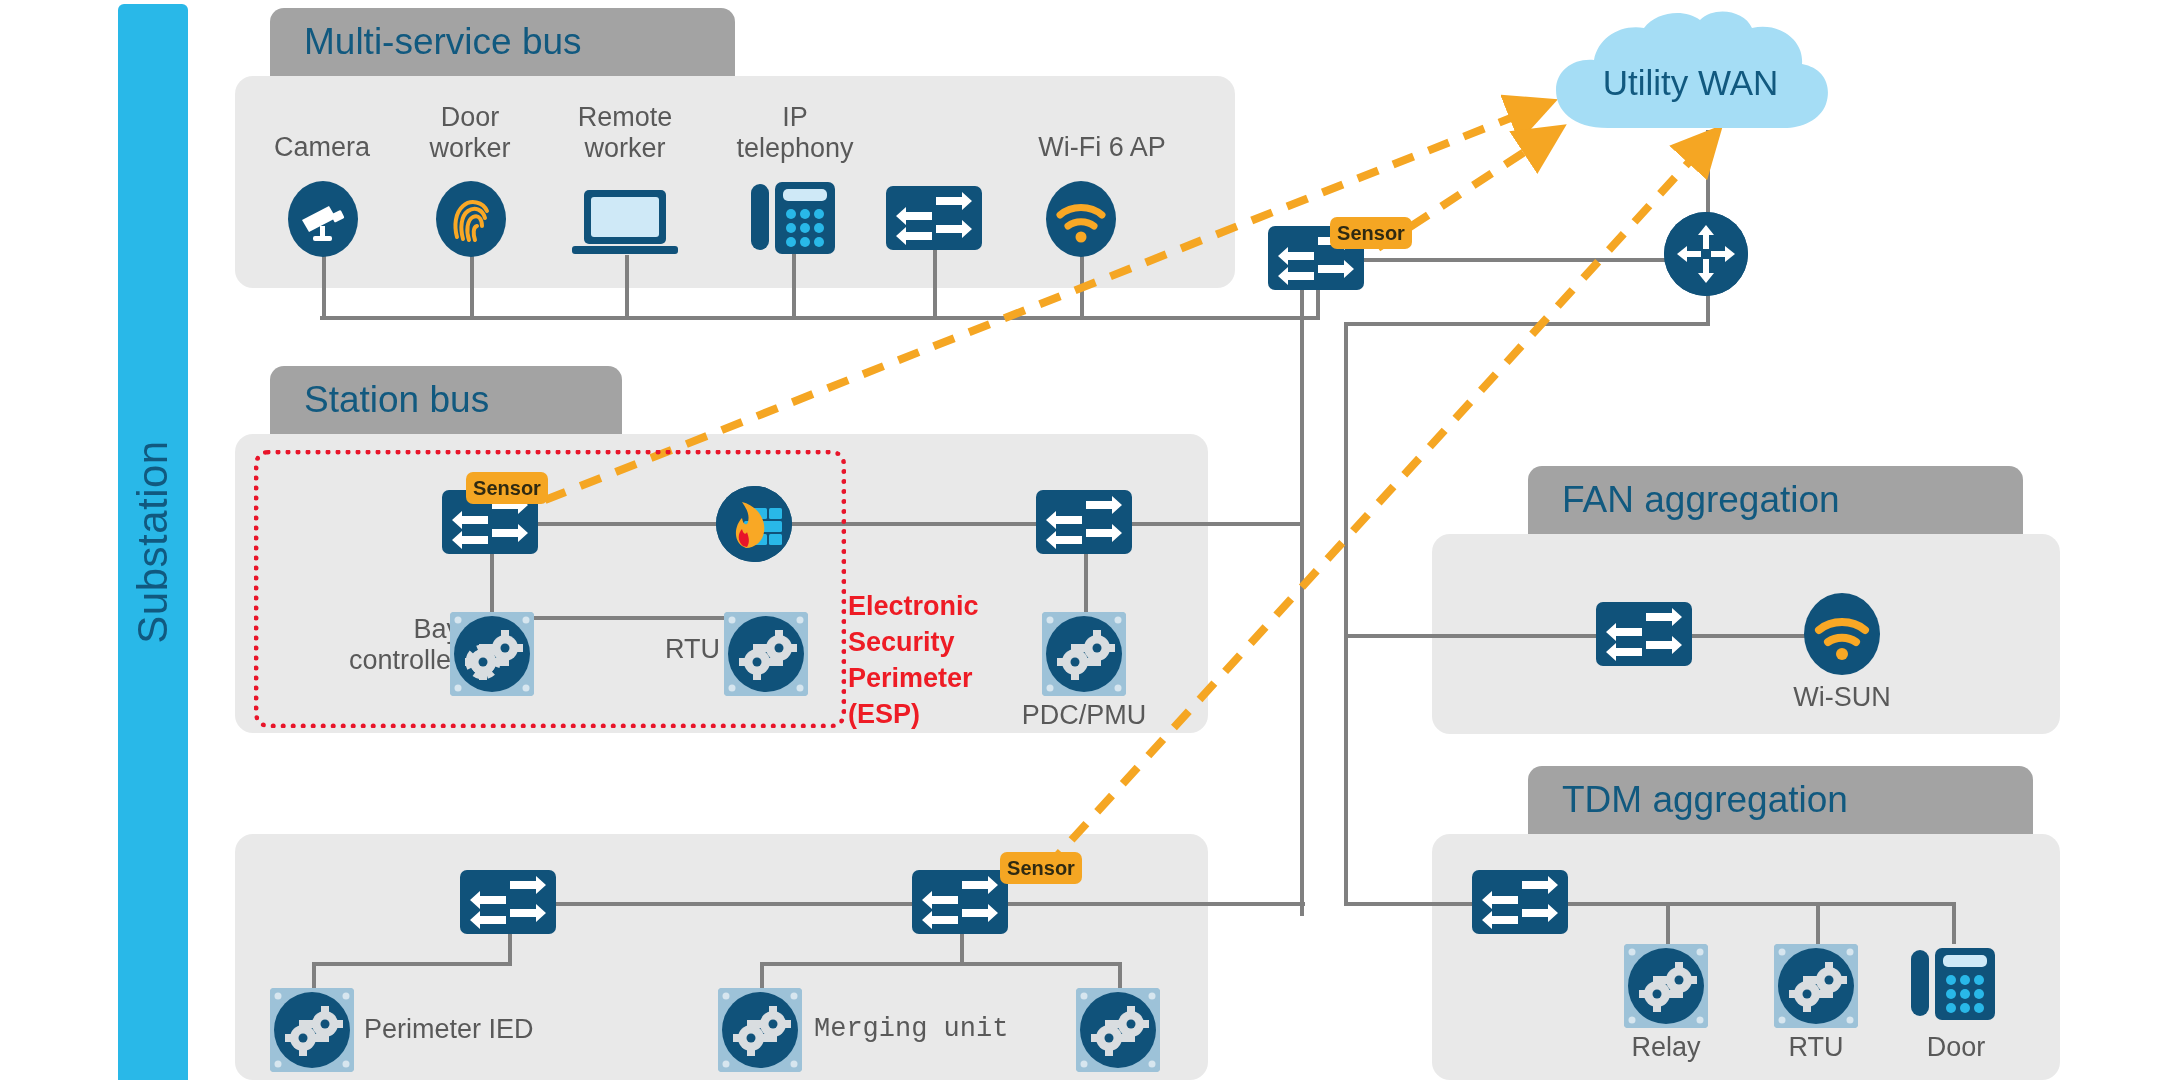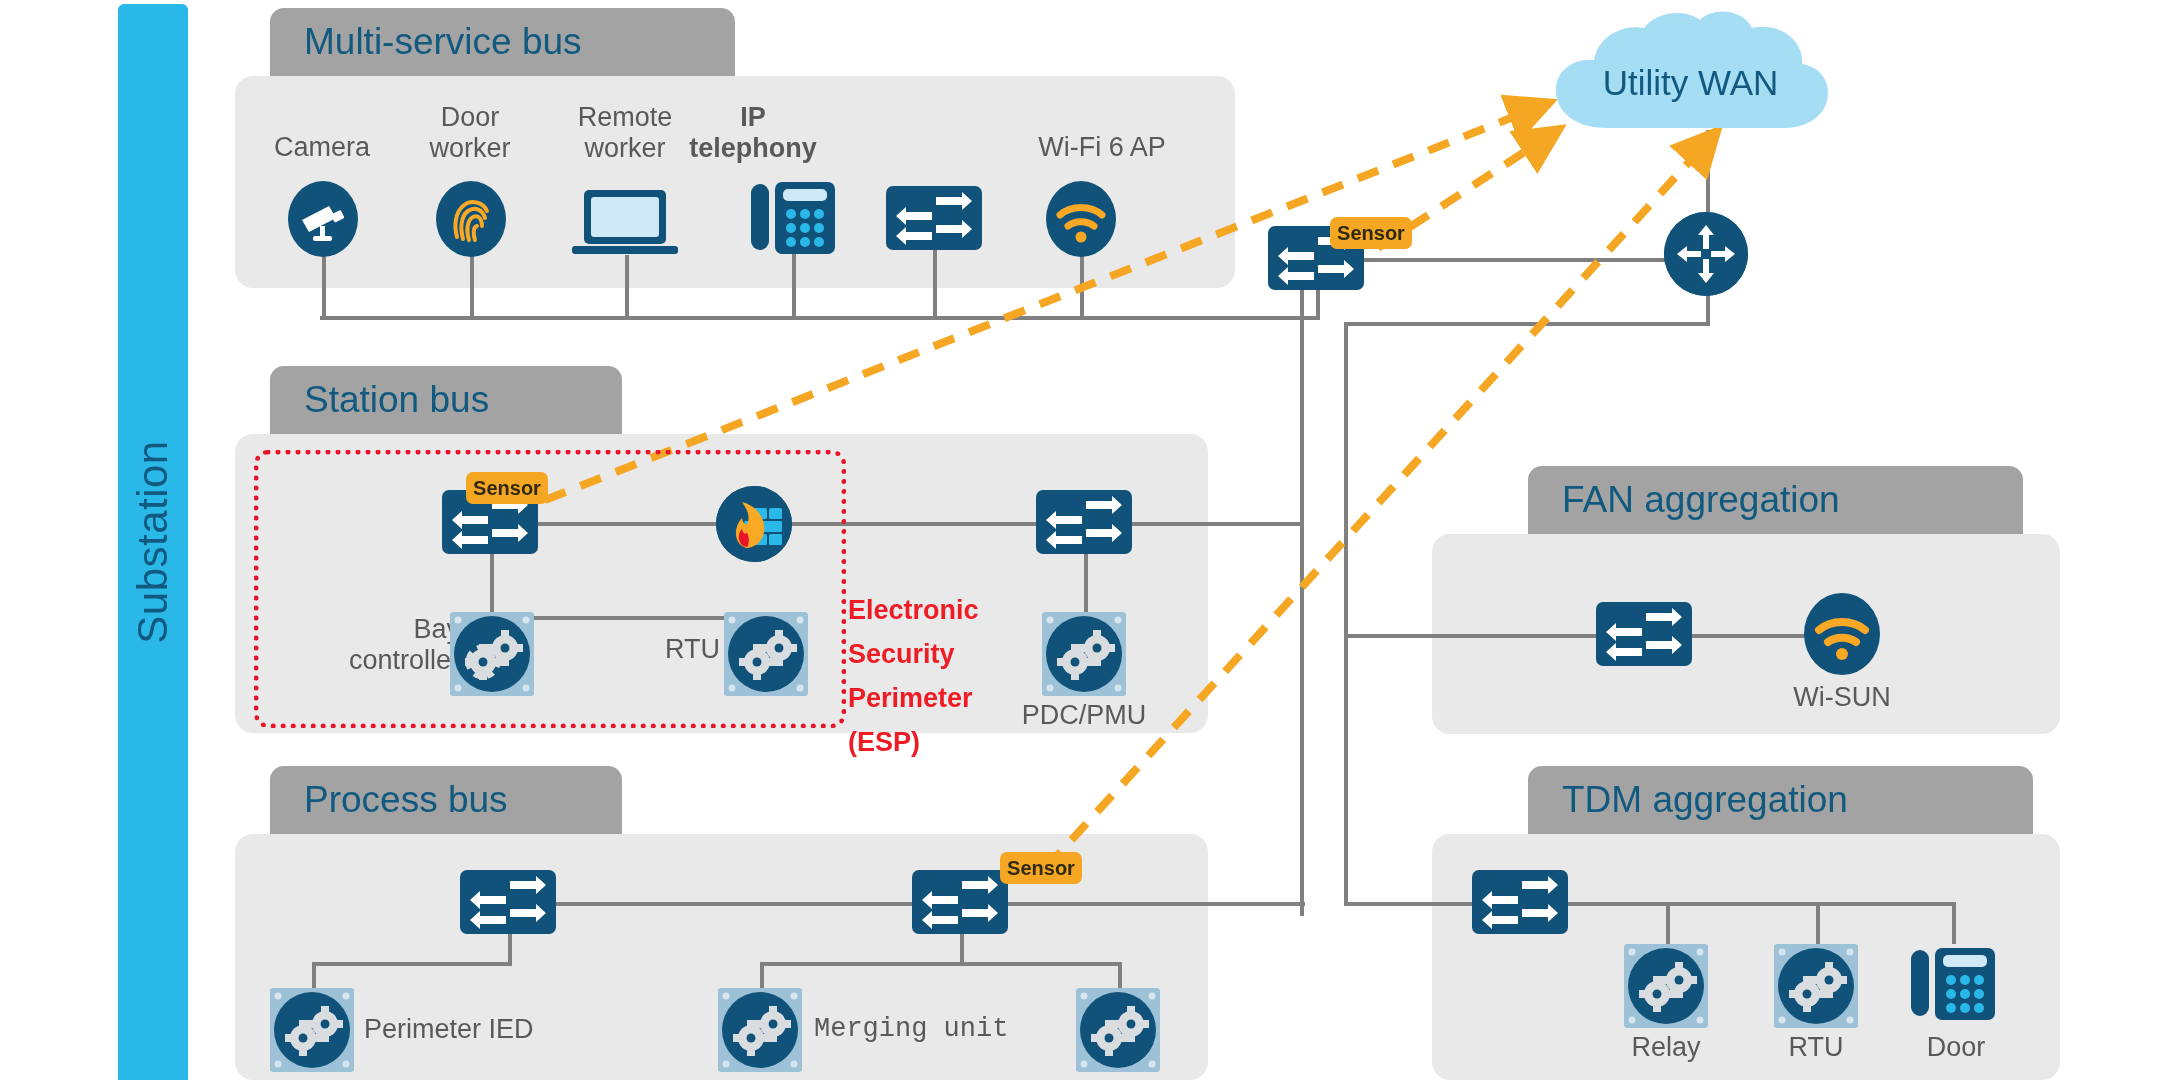--- a/index.html
+++ b/index.html
@@ -24,21 +24,21 @@
   .ln{position:absolute;background:#808080;}
   .lnh{height:4px;}
   .lnv{width:4px;}
 
   
   svg.overlay{position:absolute;left:0;top:0;width:2160px;height:1080px;
     pointer-events:none;overflow:visible;}
 
   
   .esp-box{position:absolute;border:5px dotted #e8152a;border-radius:14px;}
-  .esp-label{position:absolute;color:#ee1c25;font-size:27px;line-height:44px;
+  .esp-label{position:absolute;color:#ee1c25;font-size:27px;line-height:36px;
     font-weight:700;white-space:pre-line;}
 
   
   .node{position:absolute;}
   .cap{position:absolute;color:#595959;font-size:27px;line-height:31px;
     text-align:center;white-space:pre-line;}
   .cap.left{text-align:right;}
 
   
   .sw{position:absolute;background:#10527a;border-radius:7px;}
@@ -74,23 +74,20 @@
   <div class="tab" style="left:270px;top:8px;width:465px;height:68px;">
     <span>Multi-service bus</span>
   </div>
   <div class="panel" style="left:235px;top:76px;width:1000px;height:212px;"></div>
 
   <div class="tab" style="left:270px;top:366px;width:352px;height:68px;">
     <span>Station bus</span>
   </div>
   <div class="panel" style="left:235px;top:434px;width:973px;height:299px;"></div>
 
-  <div class="tab" style="left:270px;top:766px;width:352px;height:68px;">
-    <span>Process bus</span>
-  </div>
   <div class="panel" style="left:235px;top:834px;width:973px;height:246px;"></div>
 
   <div class="tab" style="left:1528px;top:466px;width:495px;height:68px;">
     <span>FAN aggregation</span>
   </div>
   <div class="panel" style="left:1432px;top:534px;width:628px;height:200px;"></div>
 
   <div class="tab" style="left:1528px;top:766px;width:505px;height:68px;">
     <span>TDM aggregation</span>
   </div>
@@ -193,21 +190,21 @@
   <div class="cap" style="left:555px;top:102px;width:140px;">Remote
 worker</div>
   <div class="node" style="left:570px;top:188px;width:110px;height:68px;">
     <svg viewBox="0 0 110 68" width="110" height="68">
       <rect x="14" y="2" width="82" height="54" rx="5" fill="#10527a"></rect>
       <rect x="21" y="9" width="68" height="40" rx="3" fill="#cfe9f7"></rect>
       <rect x="2" y="58" width="106" height="8" rx="3" fill="#10527a"></rect>
     </svg>
   </div>
 
-  <div class="cap" style="left:678px;top:102px;width:150px;font-weight:bold;">IP
+  <div class="cap" style="left:720px;top:102px;width:150px;">IP
 telephony</div>
   <div class="node" style="left:748px;top:178px;width:90px;height:80px;">
     <svg viewBox="0 0 90 80" width="90" height="80">
       <rect x="3" y="6" width="18" height="66" rx="9" fill="#10527a"></rect>
       <rect x="27" y="4" width="60" height="72" rx="7" fill="#10527a"></rect>
       <rect x="35" y="11" width="44" height="12" rx="5" fill="#cfe9f7"></rect>
       <g fill="#29b8e8">
         <circle cx="43" cy="36" r="5"></circle>
           <circle cx="57" cy="36" r="5"></circle>
           <circle cx="71" cy="36" r="5"></circle>

